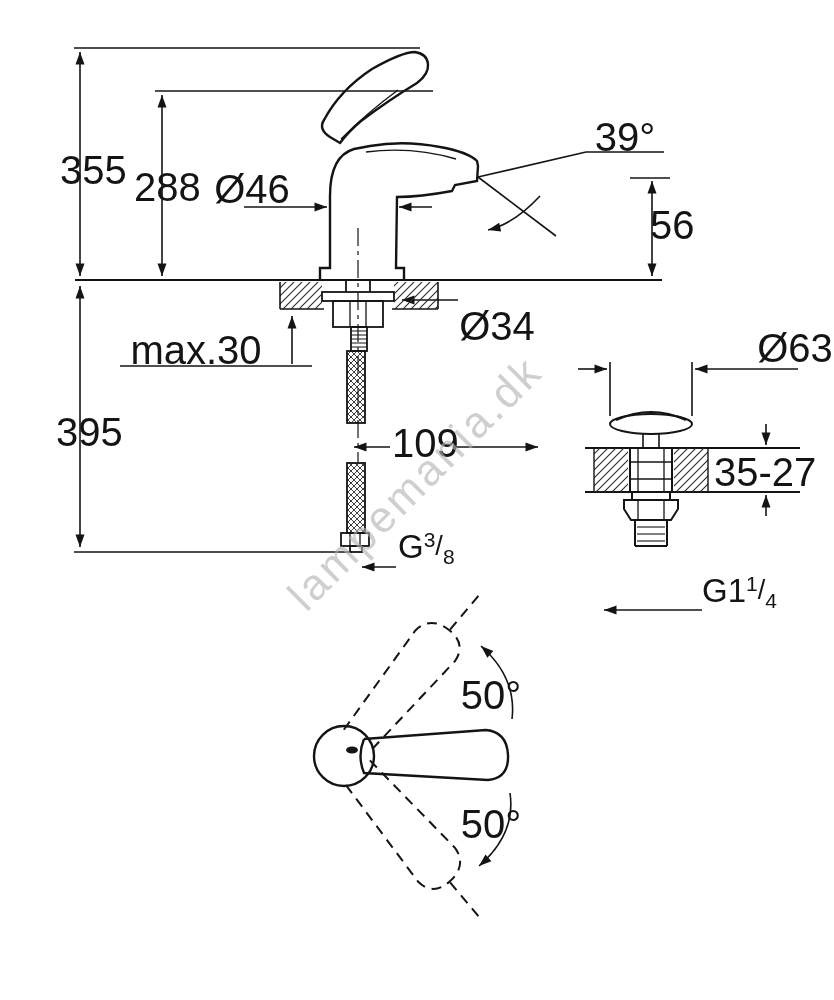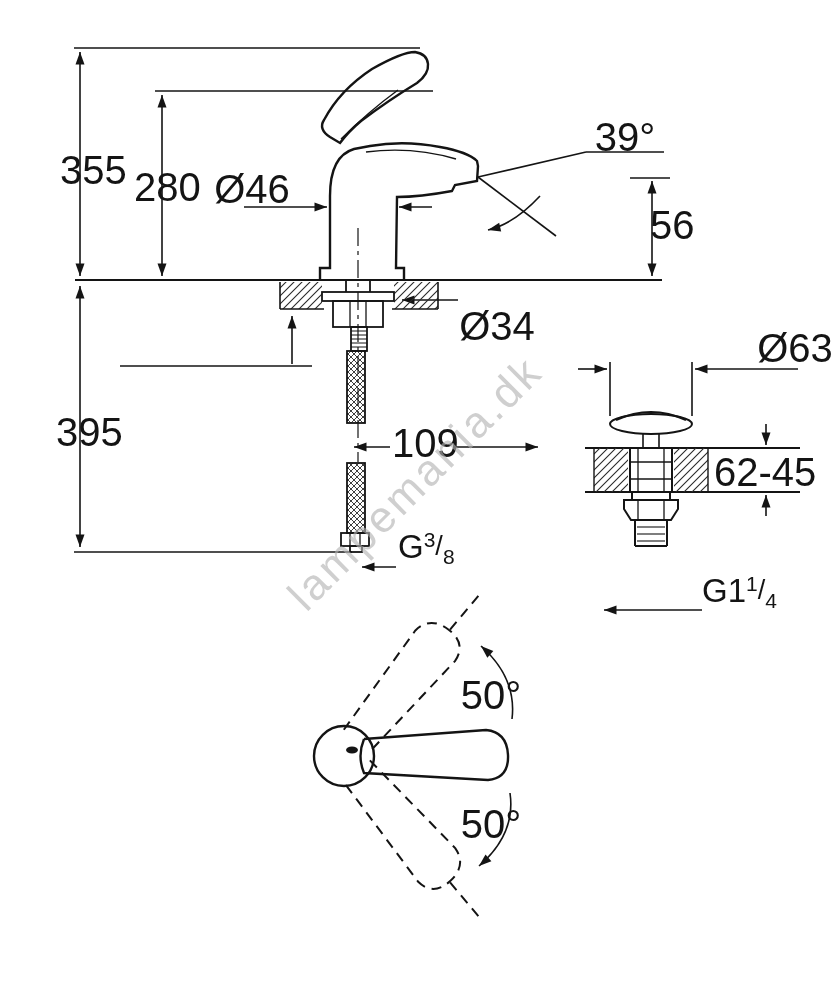--- a/index.html
+++ b/index.html
@@ -158,29 +158,30 @@
           <line x1="509" y1="756" x2="554" y2="756"></line>
         </g>
         <path d="M512,719 Q517,678 481,646" stroke-width="1.6" marker-end="url(#ar)"></path>
         <path d="M510,793 Q516,834 479,866" stroke-width="1.6" marker-end="url(#ar)"></path>
       </g>
 
     </g>
   </svg>
 
   <div class="dim" style="left:60px;top:150px;width:58px">355</div>
-  <div class="dim" style="left:134px;top:167px;width:58px">280</div>
+  <div class="dim" style="left:134px;top:167px;width:58px">288</div>
   <div class="dim" style="left:214px;top:169px;width:76px">Ø46</div>
   <div class="dim" style="left:586px;top:117px;width:78px">39°</div>
   <div class="dim" style="left:650px;top:205px;width:44px">56</div>
+  <div class="dim" style="left:124px;top:330px;width:144px">max.30</div>
   <div class="dim" style="left:456px;top:306px;width:82px">Ø34</div>
   <div class="dim" style="left:56px;top:412px;width:60px">395</div>
   <div class="dim" style="left:392px;top:423px;width:64px">109</div>
   <div class="dim" style="left:756px;top:328px;width:78px">Ø63</div>
-  <div class="dim" style="left:714px;top:452px;width:90px">62-45</div>
+  <div class="dim" style="left:714px;top:452px;width:90px">35-27</div>
   <div class="dim" style="left:460px;top:675px;width:62px">50°</div>
   <div class="dim" style="left:460px;top:804px;width:62px">50°</div>
 
   <div class="dim thread" style="left:398px;top:530px">
     <span>G</span><span class="sup">3</span><span class="sl">/</span><span class="sub">8</span>
   </div>
   <div class="dim thread" style="left:702px;top:574px">
     <span>G1</span><span class="sup">1</span><span class="sl">/</span><span class="sub">4</span>
   </div>
 

